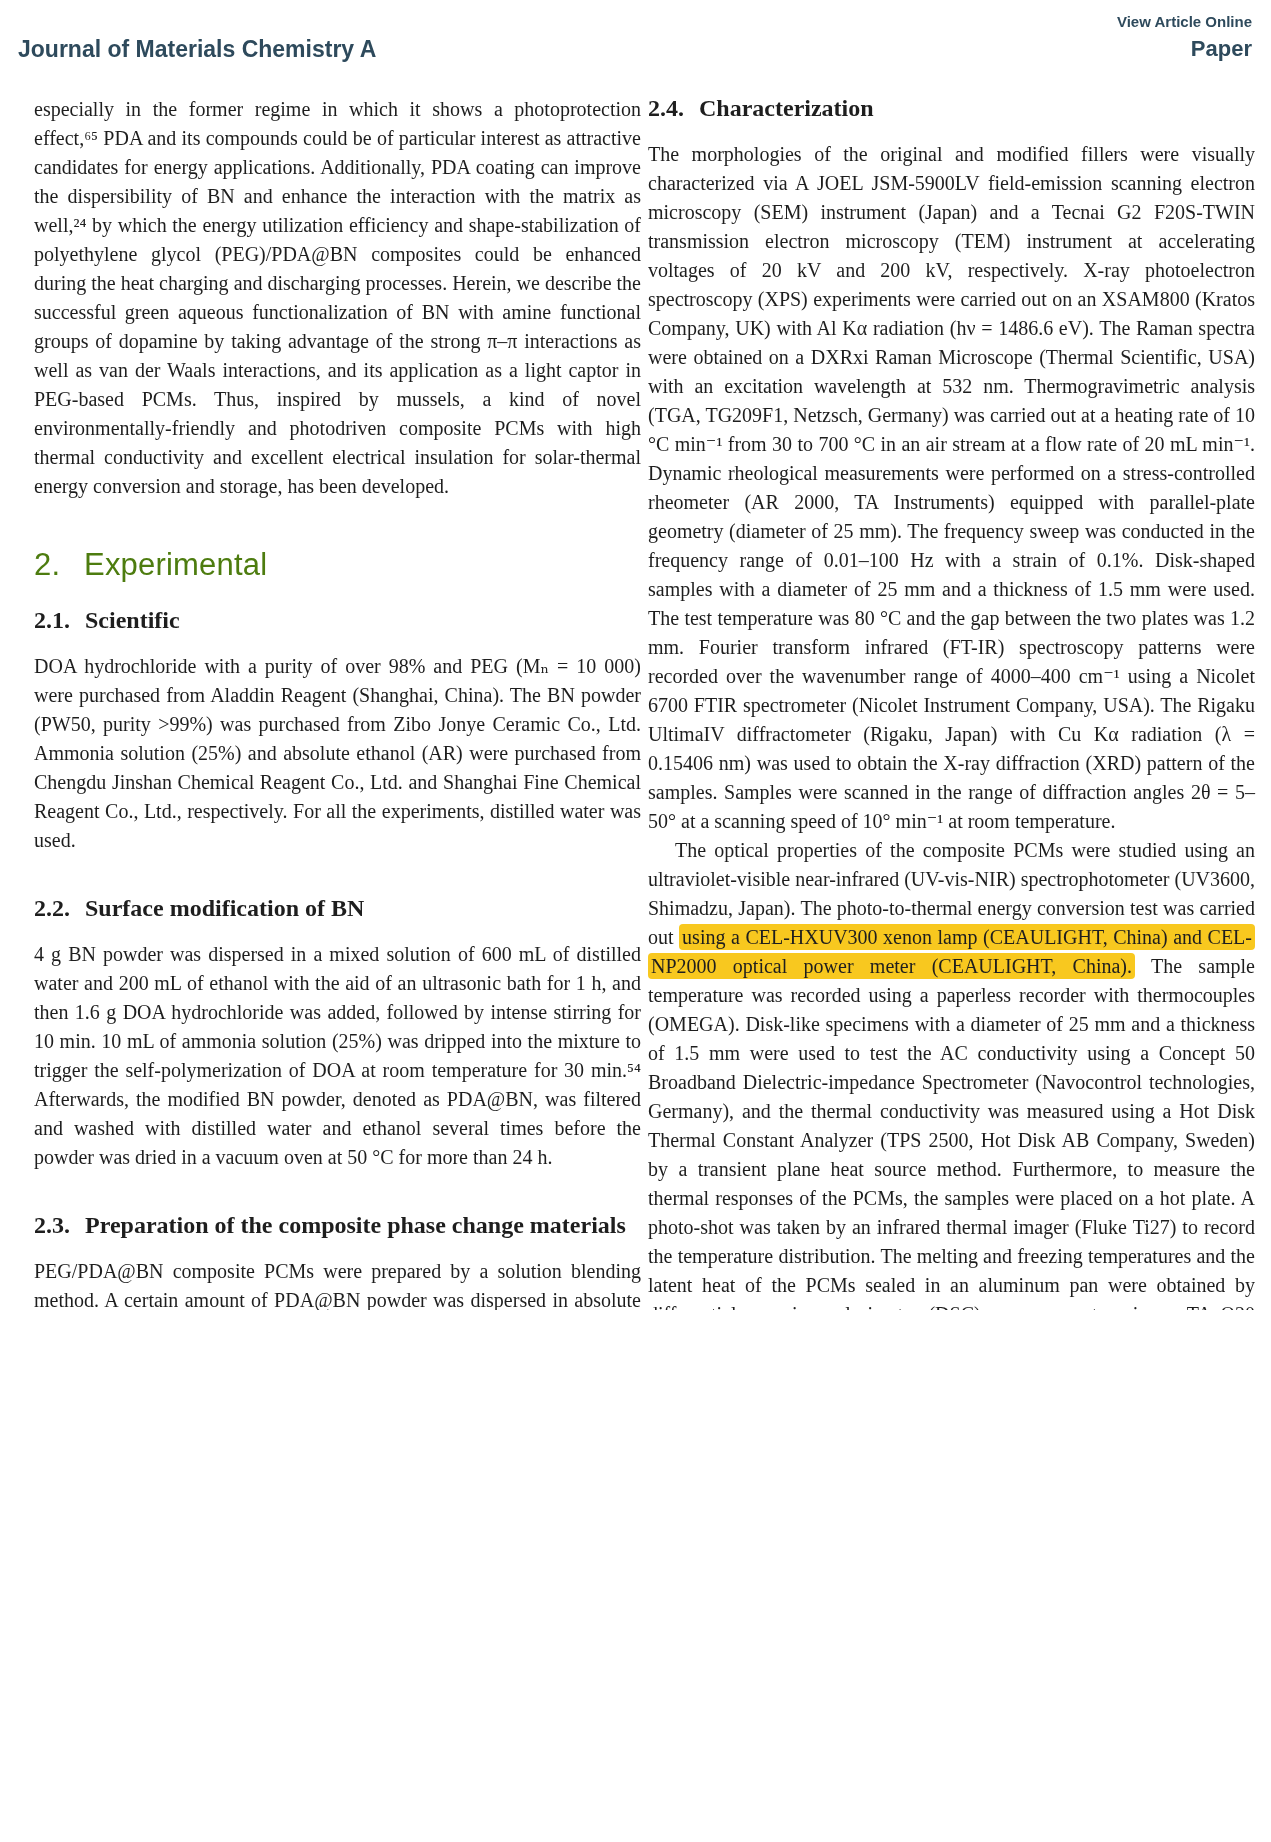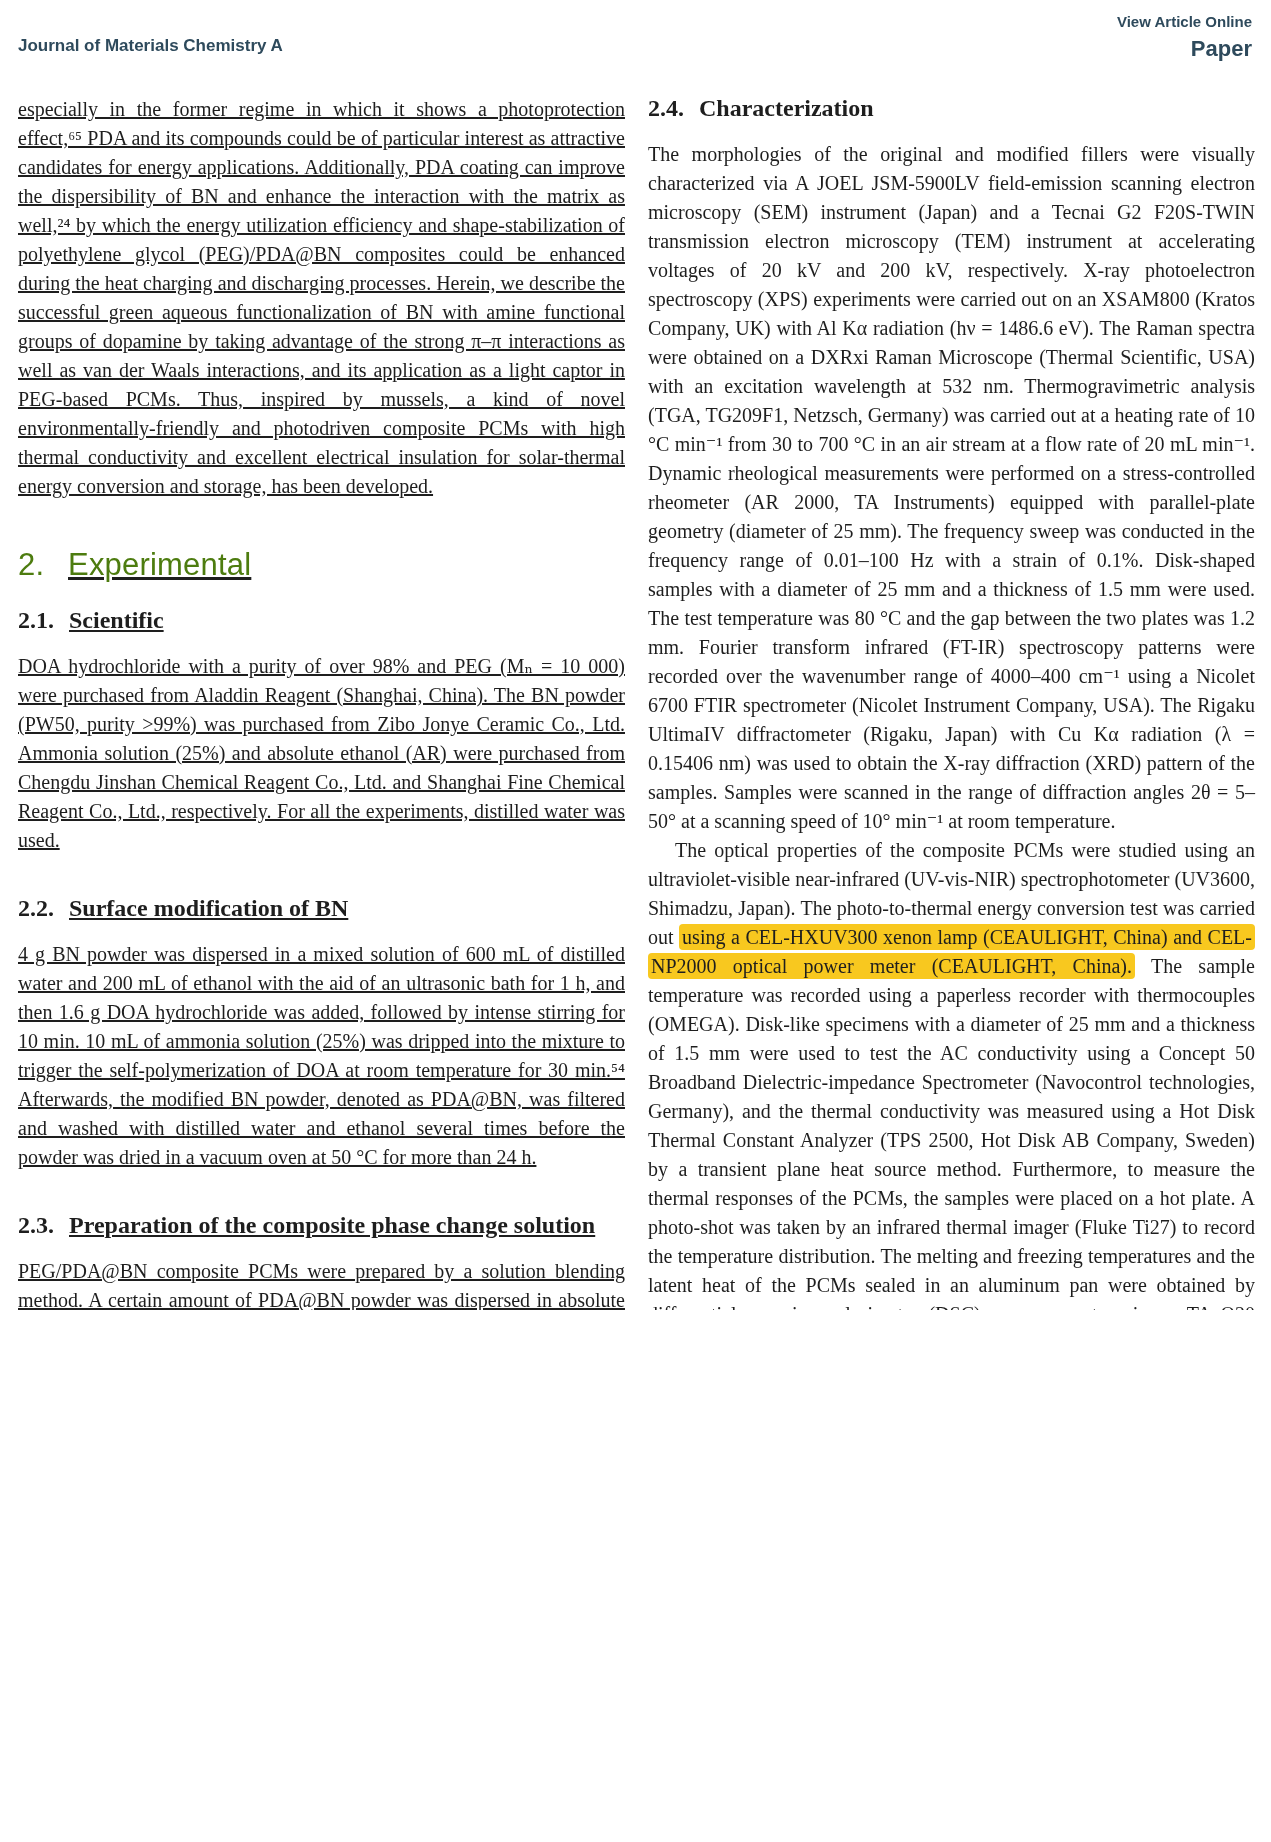--- a/index.html
+++ b/index.html
@@ -22,32 +22,32 @@
   
   .view-online{
     position:absolute; right:19px; top:13px;
     font-family:"Liberation Sans","DejaVu Sans",sans-serif;
     font-weight:bold; font-size:15px; color:var(--brand);
     text-decoration:none;
   }
   .journal-title{
     position:absolute; left:18px; top:36px;
     font-family:"Liberation Sans","DejaVu Sans",sans-serif;
-    font-weight:bold; font-size:17px; color:var(--brand);
+    font-weight:bold; font-size:23px; color:var(--brand);
   }
   .paper-label{
     position:absolute; right:19px; top:36px;
     font-family:"Liberation Sans","DejaVu Sans",sans-serif;
     font-weight:bold; font-size:22px; color:var(--brand);
   }
   
   .col{
     position:absolute; top:95px; width:607px;
   }
-  .col-left{left:18px;text-decoration:underline;}
+  .col-left{left:34px;}
   .col-right{left:648px;}
   .col > :first-child{margin-top:0;}
   p.body-p{
     margin:0;
     font-size:20px;
     line-height:29px;
     text-align:justify;
     color:var(--body);
   }
   p.p-indent{text-indent:27px;}
@@ -107,21 +107,21 @@
     <p class="body-p">especially in the former regime in which it shows a photoprotection effect,⁶⁵ PDA and its compounds could be of particular interest as attractive candidates for energy applications. Additionally, PDA coating can improve the dispersibility of BN and enhance the interaction with the matrix as well,²⁴ by which the energy utilization efficiency and shape-stabilization of polyethylene glycol (PEG)/PDA@BN composites could be enhanced during the heat charging and discharging processes. Herein, we describe the successful green aqueous functionalization of BN with amine functional groups of dopamine by taking advantage of the strong π–π interactions as well as van der Waals interactions, and its application as a light captor in PEG-based PCMs. Thus, inspired by mussels, a kind of novel environmentally-friendly and photodriven composite PCMs with high thermal conductivity and excellent electrical insulation for solar-thermal energy conversion and storage, has been developed.</p>
 
     <h2 class="sec-h"><span class="sec-num">2.</span><span class="sec-title">Experimental</span></h2>
 
     <h3 class="sub-h"><span class="sub-num">2.1.</span><span>Scientific</span></h3>
     <p class="body-p">DOA hydrochloride with a purity of over 98% and PEG (Mₙ = 10 000) were purchased from Aladdin Reagent (Shanghai, China). The BN powder (PW50, purity &gt;99%) was purchased from Zibo Jonye Ceramic Co., Ltd. Ammonia solution (25%) and absolute ethanol (AR) were purchased from Chengdu Jinshan Chemical Reagent Co., Ltd. and Shanghai Fine Chemical Reagent Co., Ltd., respectively. For all the experiments, distilled water was used.</p>
 
     <h3 class="sub-h"><span class="sub-num">2.2.</span><span>Surface modification of BN</span></h3>
     <p class="body-p">4 g BN powder was dispersed in a mixed solution of 600 mL of distilled water and 200 mL of ethanol with the aid of an ultrasonic bath for 1 h, and then 1.6 g DOA hydrochloride was added, followed by intense stirring for 10 min. 10 mL of ammonia solution (25%) was dripped into the mixture to trigger the self-polymerization of DOA at room temperature for 30 min.⁵⁴ Afterwards, the modified BN powder, denoted as PDA@BN, was filtered and washed with distilled water and ethanol several times before the powder was dried in a vacuum oven at 50 °C for more than 24 h.</p>
 
-    <h3 class="sub-h"><span class="sub-num">2.3.</span><span>Preparation of the composite phase change solution</span></h3>
+    <h3 class="sub-h"><span class="sub-num">2.3.</span><span>Preparation of the composite phase change materials</span></h3>
     <p class="body-p">PEG/PDA@BN composite PCMs were prepared by a solution blending method. A certain amount of PDA@BN powder was dispersed in absolute ethanol with the aid of ultrasonic bath treatment for 30 min. Then, PEG was added, and the mixture was vigorously stirred at 90 °C for 3 h to evaporate the solvent and form the PEG-based composites containing different contents of BN. Finally, the samples were dried in a vacuum oven to a constant weight at 50 °C. For comparison, pure PEG and PEG/unmodified BN samples were also prepared in the same way. The obtained PEG/PDA@BN and PEG/BN composite PCM samples with different BN mass contents were labeled as 10PDA@BN, 15PDA@BN, 30PDA@BN, and 10BN, 15BN, 30BN, respectively.</p>
   </section>
 
   <section class="col col-right">
     <h3 class="sub-h"><span class="sub-num">2.4.</span><span>Characterization</span></h3>
     <p class="body-p">The morphologies of the original and modified fillers were visually characterized via A JOEL JSM-5900LV field-emission scanning electron microscopy (SEM) instrument (Japan) and a Tecnai G2 F20S-TWIN transmission electron microscopy (TEM) instrument at accelerating voltages of 20 kV and 200 kV, respectively. X-ray photoelectron spectroscopy (XPS) experiments were carried out on an XSAM800 (Kratos Company, UK) with Al Kα radiation (hν = 1486.6 eV). The Raman spectra were obtained on a DXRxi Raman Microscope (Thermal Scientific, USA) with an excitation wavelength at 532 nm. Thermogravimetric analysis (TGA, TG209F1, Netzsch, Germany) was carried out at a heating rate of 10 °C min⁻¹ from 30 to 700 °C in an air stream at a flow rate of 20 mL min⁻¹. Dynamic rheological measurements were performed on a stress-controlled rheometer (AR 2000, TA Instruments) equipped with parallel-plate geometry (diameter of 25 mm). The frequency sweep was conducted in the frequency range of 0.01–100 Hz with a strain of 0.1%. Disk-shaped samples with a diameter of 25 mm and a thickness of 1.5 mm were used. The test temperature was 80 °C and the gap between the two plates was 1.2 mm. Fourier transform infrared (FT-IR) spectroscopy patterns were recorded over the wavenumber range of 4000–400 cm⁻¹ using a Nicolet 6700 FTIR spectrometer (Nicolet Instrument Company, USA). The Rigaku UltimaIV diffractometer (Rigaku, Japan) with Cu Kα radiation (λ = 0.15406 nm) was used to obtain the X-ray diffraction (XRD) pattern of the samples. Samples were scanned in the range of diffraction angles 2θ = 5–50° at a scanning speed of 10° min⁻¹ at room temperature.</p>
 
     <p class="body-p p-indent"><span>The optical properties of the composite PCMs were studied using an ultraviolet-visible near-infrared (UV-vis-NIR) spectrophotometer (UV3600, Shimadzu, Japan). The photo-to-thermal energy conversion test was carried out </span><mark class="hl">using a CEL-HXUV300 xenon lamp (CEAULIGHT, China) and CEL-NP2000 optical power meter (CEAULIGHT, China).</mark><span> The sample temperature was recorded using a paperless recorder with thermocouples (OMEGA). Disk-like specimens with a diameter of 25 mm and a thickness of 1.5 mm were used to test the AC conductivity using a Concept 50 Broadband Dielectric-impedance Spectrometer (Navocontrol technologies, Germany), and the thermal conductivity was measured using a Hot Disk Thermal Constant Analyzer (TPS 2500, Hot Disk AB Company, Sweden) by a transient plane heat source method. Furthermore, to measure the thermal responses of the PCMs, the samples were placed on a hot plate. A photo-shot was taken by an infrared thermal imager (Fluke Ti27) to record the temperature distribution. The melting and freezing temperatures and the latent heat of the PCMs sealed in an aluminum pan were obtained by differential scanning calorimeter (DSC) measurements using a TA Q20 instrument (USA) at a heating/cooling rate of 10 °C min⁻¹ in a purified nitrogen atmosphere. Dimensional stability measurements were performed on a thermomechanical analyzer (TMA, TA Q200, USA). The temperature ramp was recorded at a rate of 5 °C min⁻¹ over the temperature range of 20–120 °C in a purified nitrogen atmosphere and a constant normal force was set at 0.01 N.</span></p>
   </section>
 

